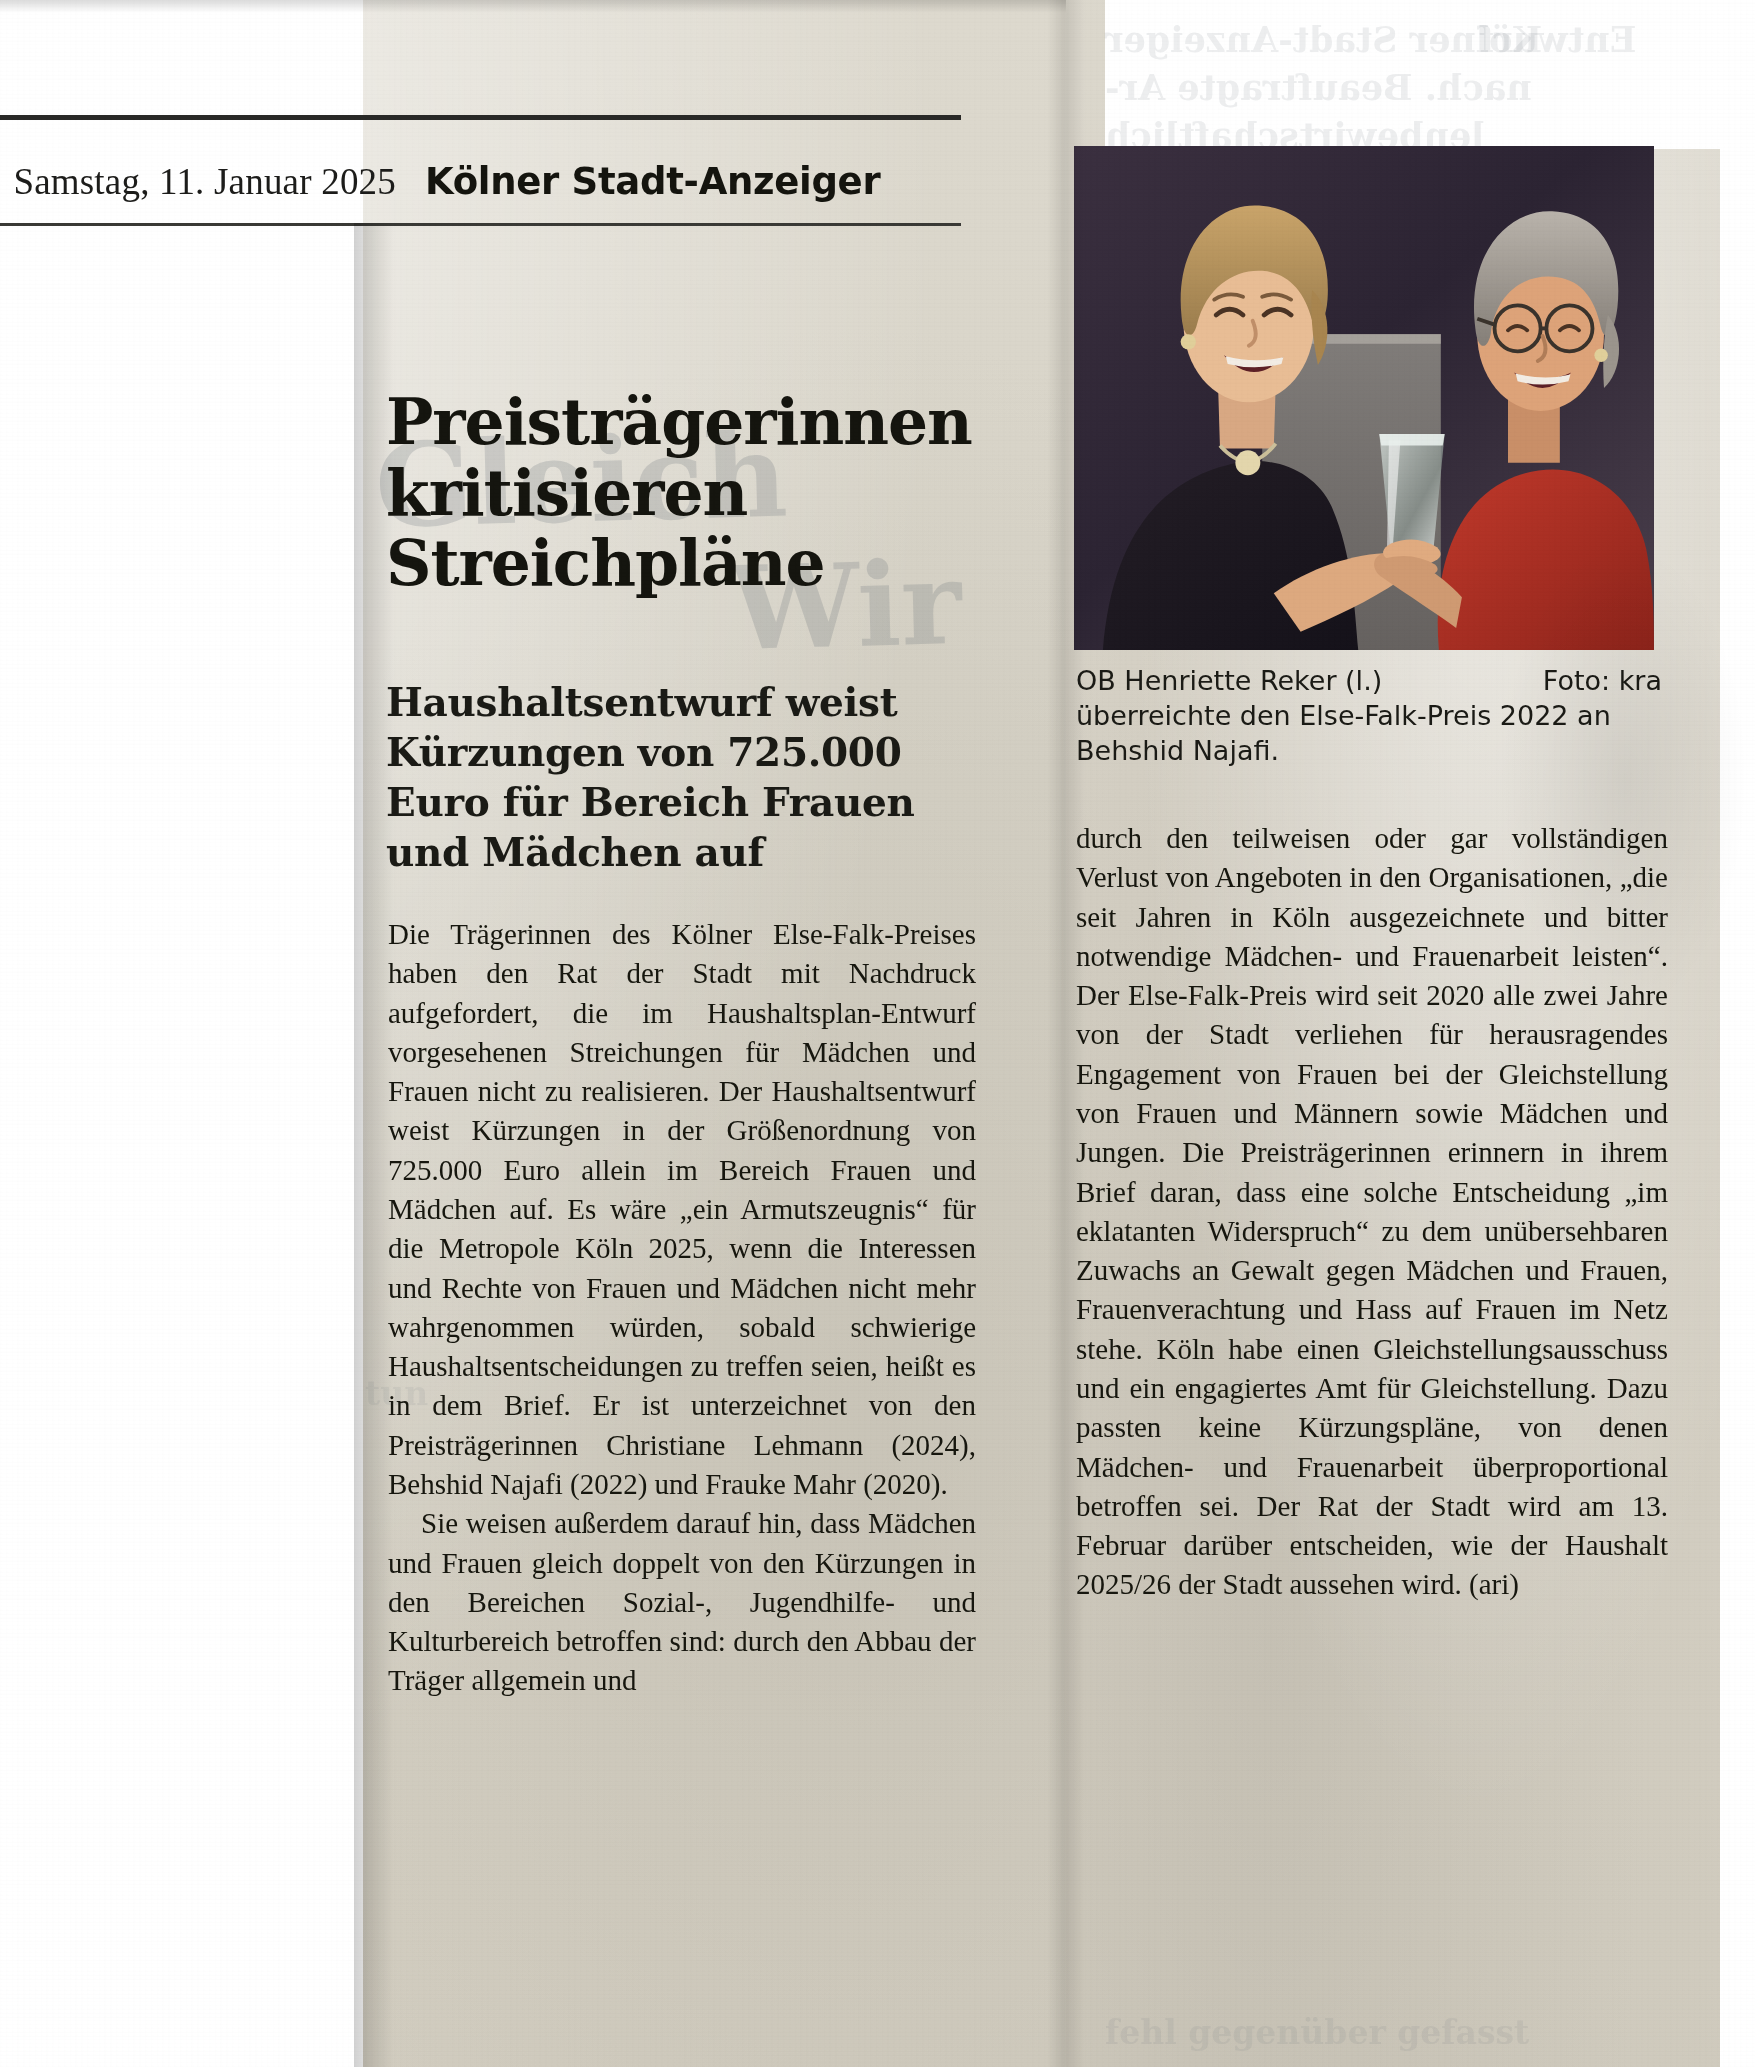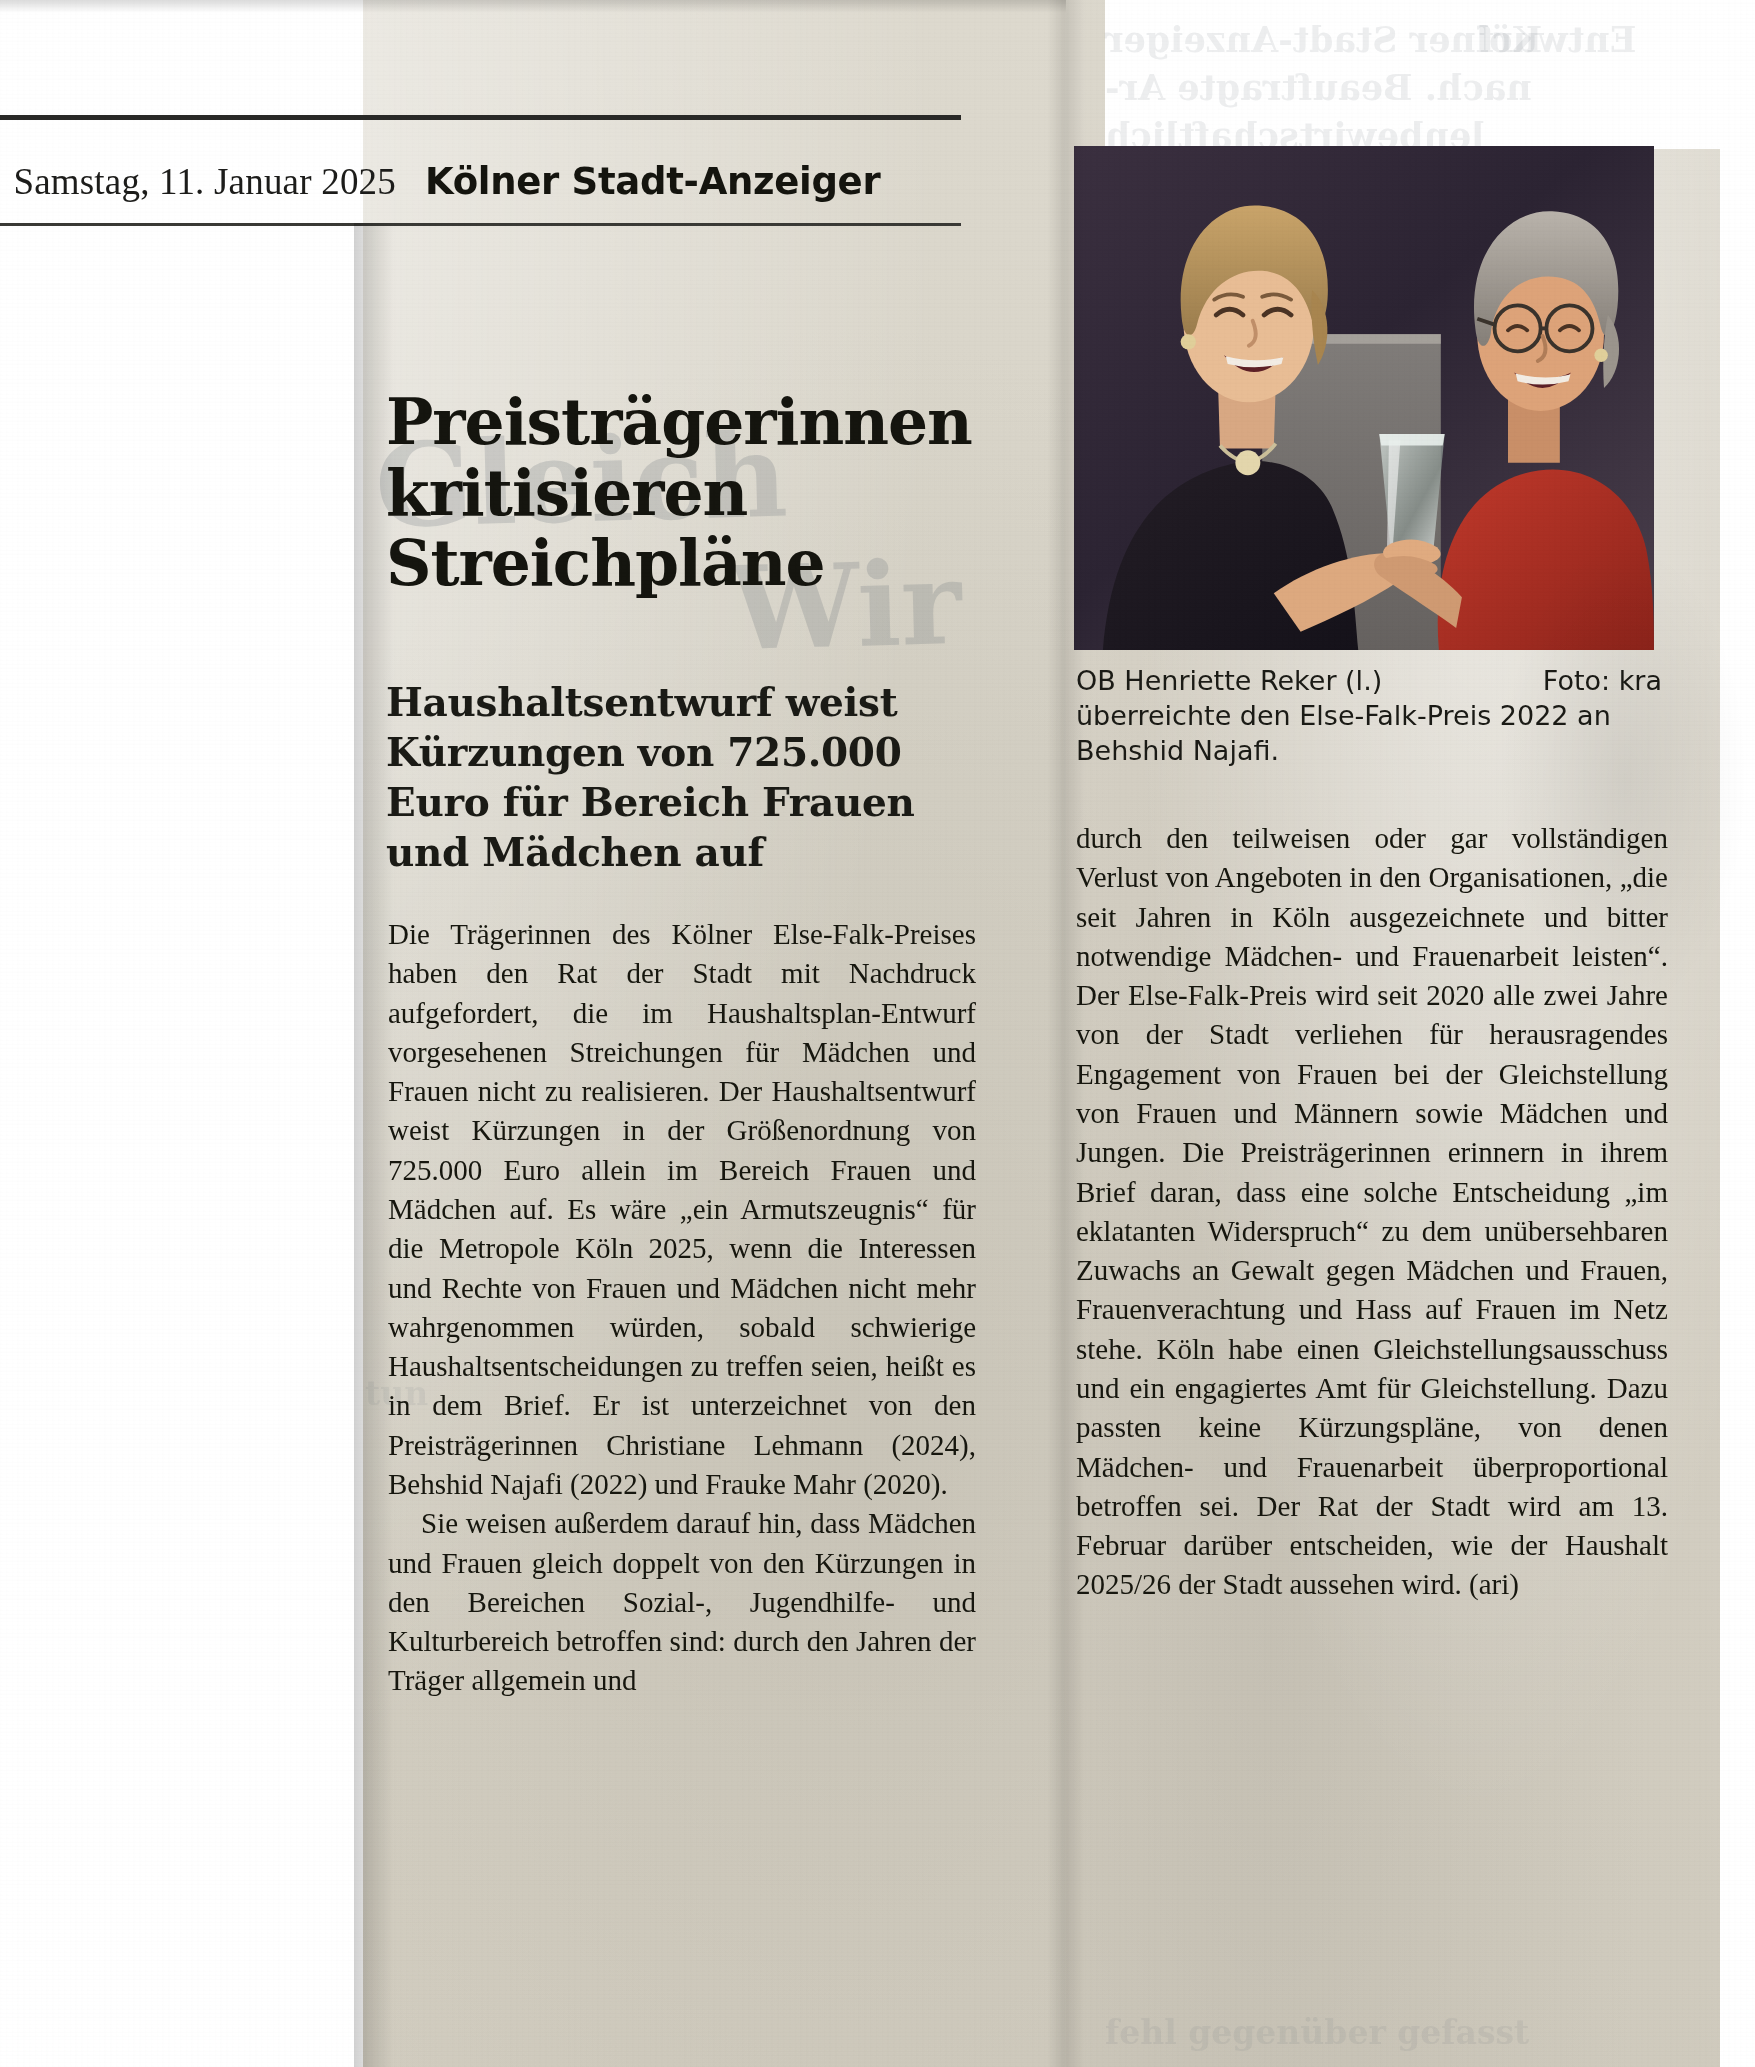--- a/index.html
+++ b/index.html
@@ -247,21 +247,21 @@
   <span class="date">Samstag, 11. Januar 2025</span>
   <span class="paper">Kölner Stadt-Anzeiger</span>
 </div>
 <div id="rule-under"></div>
 
 <h1 id="headline">Preisträgerinnen kritisieren Streichpläne</h1>
 <h2 id="subhead">Haushaltsentwurf weist Kürzungen von 725.000 Euro für Bereich Frauen und Mädchen auf</h2>
 
 <div class="col" id="col-left">
   <p>Die Trägerinnen des Kölner Else-Falk-Preises haben den Rat der Stadt mit Nachdruck aufgefordert, die im Haushaltsplan-Entwurf vorgesehenen Streichungen für Mädchen und Frauen nicht zu realisieren. Der Haushaltsentwurf weist Kürzungen in der Größenordnung von 725.000 Euro allein im Bereich Frauen und Mädchen auf. Es wäre „ein Armutszeugnis“ für die Metropole Köln 2025, wenn die Interessen und Rechte von Frauen und Mädchen nicht mehr wahrgenommen würden, sobald schwierige Haushaltsentscheidungen zu treffen seien, heißt es in dem Brief. Er ist unterzeichnet von den Preisträgerinnen Christiane Lehmann (2024), Behshid Najafi (2022) und Frauke Mahr (2020).</p>
-  <p class="indent">Sie weisen außerdem darauf hin, dass Mädchen und Frauen gleich doppelt von den Kürzungen in den Bereichen Sozial-, Jugendhilfe- und Kulturbereich betroffen sind: durch den Jahren der Träger allgemein und</p>
+  <p class="indent">Sie weisen außerdem darauf hin, dass Mädchen und Frauen gleich doppelt von den Kürzungen in den Bereichen Sozial-, Jugendhilfe- und Kulturbereich betroffen sind: durch den Abbau der Träger allgemein und</p>
 </div>
 
 <div class="col" id="col-right">
   <p>durch den teilweisen oder gar vollständigen Verlust von Angeboten in den Organisationen, „die seit Jahren in Köln ausgezeichnete und bitter notwendige Mädchen- und Frauenarbeit leisten“. Der Else-Falk-Preis wird seit 2020 alle zwei Jahre von der Stadt verliehen für herausragendes Engagement von Frauen bei der Gleichstellung von Frauen und Männern sowie Mädchen und Jungen. Die Preisträgerinnen erinnern in ihrem Brief daran, dass eine solche Entscheidung „im eklatanten Widerspruch“ zu dem unübersehbaren Zuwachs an Gewalt gegen Mädchen und Frauen, Frauenverachtung und Hass auf Frauen im Netz stehe. Köln habe einen Gleichstellungsausschuss und ein engagiertes Amt für Gleichstellung. Dazu passten keine Kürzungspläne, von denen Mädchen- und Frauenarbeit überproportional betroffen sei. Der Rat der Stadt wird am 13. Februar darüber entscheiden, wie der Haushalt 2025/26 der Stadt aussehen wird. (ari)</p>
 </div>
 
 <div id="photo">
   <svg width="580" height="504" viewBox="0 0 604 525" xmlns="http://www.w3.org/2000/svg" aria-hidden="true">
     <defs>
       <linearGradient id="bg" x1="0" y1="0" x2="1" y2="1">

